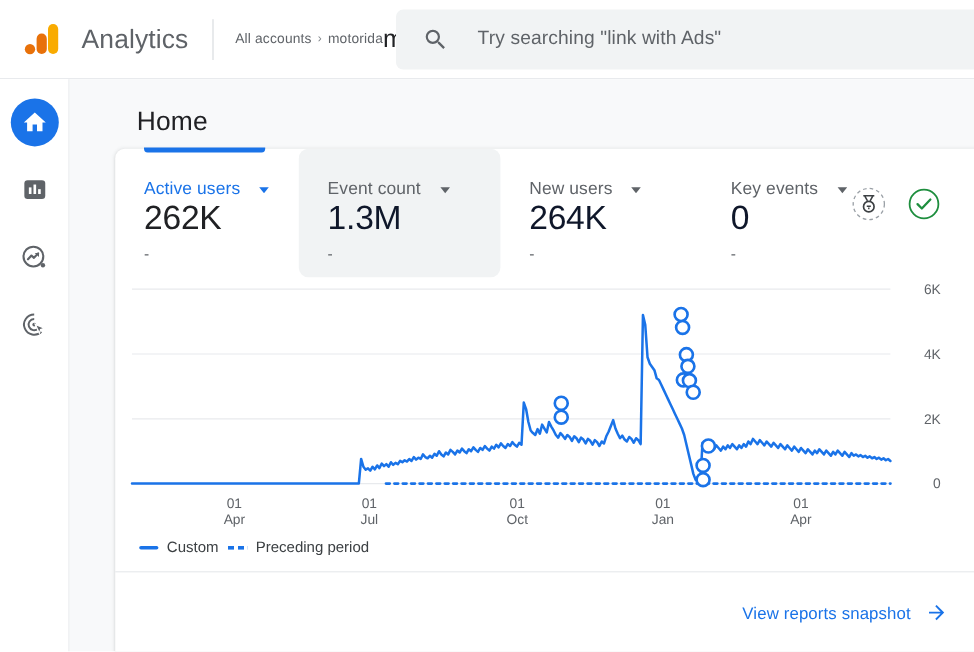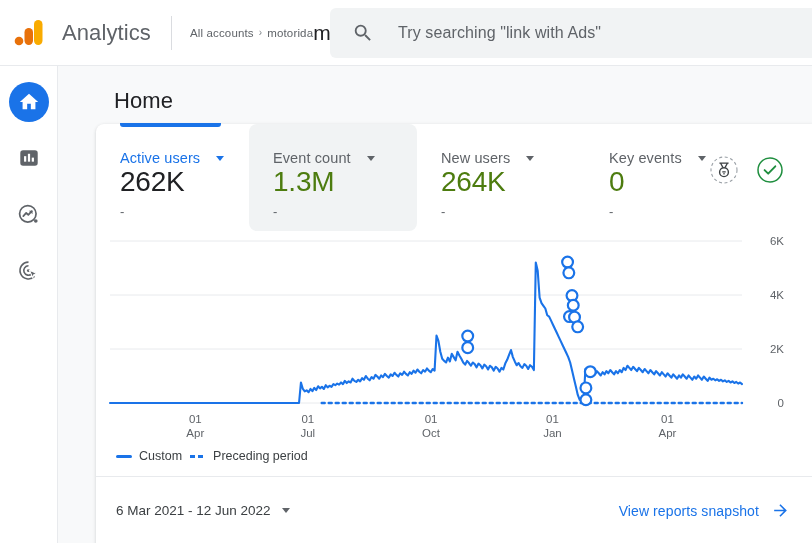--- a/index.html
+++ b/index.html
@@ -9,20 +9,21 @@
     background: #ffffff;
     overflow: hidden;
   }
   #app { position: relative; width: 812px; height: 543px; background:#fff; }
 
   
   .topbar {
     position: absolute; top:0; left:0; width:812px; height:66px;
     background:#fff; display:flex; align-items:center;
     border-bottom:1px solid #e8eaed;
+    padding-left:6px;
   }
   .logo-wrap { width:58px; display:flex; align-items:center; justify-content:center; }
   .ga-logo { width:30px; height:28px; display:block; }
   .brand {
     font-size:22px; color:#5f6368; font-weight:400;
     letter-spacing:.1px; margin-left:4px;
   }
   .vdiv { width:1px; height:34px; background:#dadce0; margin:0 18px 0 20px; }
   .acct { display:flex; flex-direction:row; justify-content:center; min-width:150px; cursor:pointer;}
   .acct-crumb { font-size:11.5px; color:#5f6368; letter-spacing:.15px; display:flex; align-items:center; gap:5px;}
@@ -69,21 +70,21 @@
   .metric.hover { background:#f1f3f4; border-radius:8px; }
   .metric .bar {
     position:absolute; top:-1px; left:24px; width:101px; height:4px;
     background:#1a73e8; border-radius:0 0 3px 3px;
   }
   .m-label { font-size:14.5px; color:#5f6368; display:flex; align-items:center; gap:16px; letter-spacing:.1px;}
   .metric.sel .m-label { color:#1a73e8; }
   .caret-sm { width:0;height:0;border-left:4.5px solid transparent;border-right:4.5px solid transparent;border-top:5.5px solid #5f6368; }
   .metric.sel .caret-sm { border-top-color:#1a73e8; }
   .m-value { font-size:28px; color:#202124; font-weight:400; letter-spacing:-.2px;}
-  .metric.dim .m-value { color:#4d7c0f; }
+  .metric.dim .m-value { color:#0f172a; }
   .m-delta { font-size:13px; color:#5f6368; margin-top:6px; }
 
   .badges { position:absolute; right:26px; top:30px; display:flex; gap:14px; align-items:center; }
   .badge-ico { width:32px;height:32px; display:flex;align-items:center;justify-content:center; cursor:pointer;}
 
   
   .chart-area { position:absolute; left:0; top:107px; width:716px; height:215px; }
   .legend { position:absolute; left:20px; top:325px; display:flex; gap:8px; align-items:center; font-size:12.5px; color:#3c4043;}
   .lg-item { display:flex; align-items:center; gap:7px; }
   .lg-solid { width:16px;height:3px;background:#1a73e8;border-radius:2px; }
@@ -271,24 +272,20 @@
         </div>
         <div class="lg-item">
           <span class="lg-dash"></span>
           <span>Preceding period</span>
         </div>
       </div>
 
       <div class="divider"></div>
 
       <div class="footer">
-        <div class="daterange">
-          <span>6 Mar 2021 - 12 Jun 2022</span>
-          <span class="caret-sm"></span>
-        </div>
         <div class="snapshot">
           <span>View reports snapshot</span>
           <svg width="19" height="19" viewBox="0 0 24 24">
             <path fill="#1a73e8" d="M12 4l-1.41 1.41L16.17 11H4v2h12.17l-5.58 5.59L12 20l8-8z"></path>
           </svg>
         </div>
       </div>
 
     </div>
   </div>

